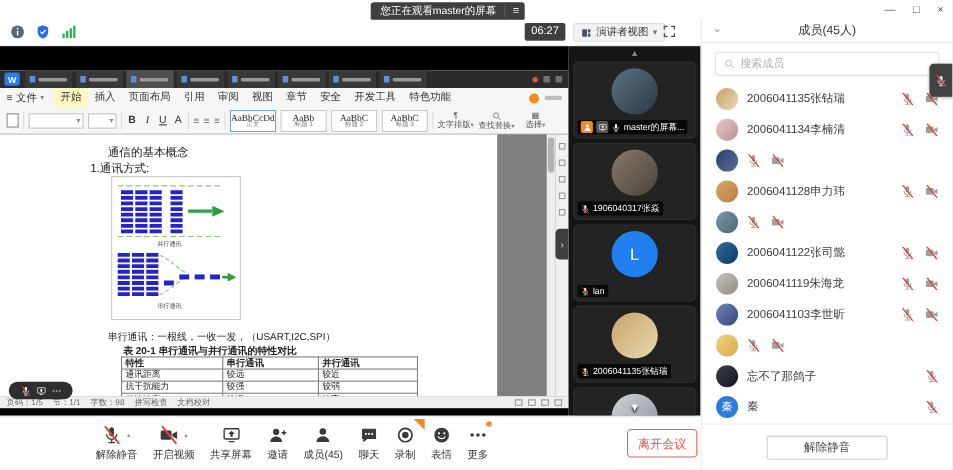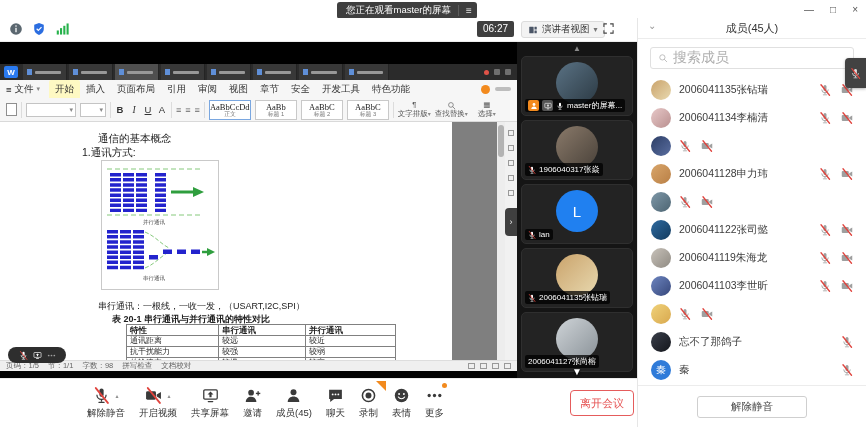--- a/index.html
+++ b/index.html
@@ -63,51 +63,51 @@
   .rtool{display:flex;flex-direction:column;align-items:center;font-size:7.5px;color:#555;line-height:1.15;min-width:30px;flex:none}
   .rtool .cd{font-size:6px;color:#888}
   .docarea{position:relative;height:238px;background:#7f7f7f;overflow:hidden}
   .page{position:absolute;left:0;top:0;width:452px;height:238px;background:#fff;overflow:hidden;font-family:"Liberation Serif","DejaVu Serif",serif;color:#222}
   .h1{position:absolute;left:98px;top:10px;font-size:10.5px}
   .h2{position:absolute;left:82px;top:24px;font-size:10.5px}
   .figwrap{position:absolute;left:101px;top:38px;border:1px solid #c9c9c9;background:#fff;padding:1px}
   .l1{position:absolute;left:98px;top:165px;font-size:9px}
   .l2{position:absolute;left:98px;top:178px;font-size:9px}
   .tcap{position:absolute;left:112px;top:191px;font-size:9px;font-weight:bold}
-  table.cmp{position:absolute;left:126px;top:202px;border-collapse:collapse;font-size:8px;color:#222;table-layout:fixed}
+  table.cmp{position:absolute;left:110px;top:202px;border-collapse:collapse;font-size:8px;color:#222;table-layout:fixed}
   table.cmp th,table.cmp td{border:1px solid #808080;height:10px;padding:0 0 0 3px;text-align:left;font-weight:normal;line-height:10px}
   table.cmp th{font-weight:bold;font-size:8.5px}
   .vscroll{position:absolute;left:497px;top:0;width:8px;height:238px;background:#ededed}
   .vthumb{position:absolute;left:1px;top:3px;width:6px;height:32px;background:#b3b3b3;border-radius:3px}
   .rstrip{position:absolute;left:505px;top:0;width:12px;height:238px;background:#f1f1f1;display:flex;flex-direction:column;align-items:center;gap:9px;padding-top:8px}
   .rstrip .sq{width:6px;height:6px;border:1px solid #9a9a9a}
   .dtab2{position:absolute;left:505px;top:86px;width:12px;height:28px;background:#3f3f3f;border-radius:4px 0 0 4px;color:#eee;font-size:9px;display:flex;align-items:center;justify-content:center;z-index:3}
   .statusbar{height:11px;background:#efefef;border-top:1px solid #dddddd;display:flex;align-items:center;font-size:7.5px;color:#666;padding:0 6px;gap:9px}
   .statusbar .ric{margin-left:auto;display:flex;gap:5px;align-items:center}
   .statusbar .sq{width:7px;height:6px;border:1px solid #999}
   .floatpill{position:absolute;left:8px;top:305px;width:58px;height:16px;background:#2e2e2e;border-radius:8px;display:flex;align-items:center;justify-content:center;gap:5px;z-index:4}
 
   
   .videocol{position:absolute;left:517px;top:42px;width:120px;height:336px;background:#151515;overflow:hidden}
   .uparr{height:14px;text-align:center;color:#8a8a8a;font-size:8px;line-height:14px}
-  .tile{position:relative;margin:0 4px 4px;width:112px;height:60px;background:#232323;border:1px solid #2f2f2f;border-radius:5px}
+  .tile{position:relative;margin:0 4px 4px;width:112px;height:70px;background:#232323;border:1px solid #2f2f2f;border-radius:5px}
   .tavatar{position:absolute;left:50%;top:5px;transform:translateX(-50%);width:42px;height:42px;border-radius:50%;display:flex;align-items:center;justify-content:center;color:#fff;font-size:15px}
   .tlabel{position:absolute;left:3px;bottom:3px;max-width:105px;background:rgba(0,0,0,.75);border-radius:2px;display:flex;align-items:center;gap:3px;padding:1px 3px;font-size:8px;color:#fff;white-space:nowrap;overflow:hidden}
   .pbadge{width:11px;height:11px;background:#f28a1e;border-radius:2px;display:flex;align-items:center;justify-content:center;flex:none}
   .sbadge{width:11px;height:11px;background:#555;border-radius:2px;display:flex;align-items:center;justify-content:center;flex:none}
   .downarr{position:absolute;left:0;right:0;bottom:1px;text-align:center;color:#fff;font-size:10px;text-shadow:0 1px 2px #000;z-index:5}
 
   
   .members{position:absolute;left:637px;top:18px;width:229px;height:409px;background:#fff;border-left:1px solid #e6e6e6}
   .mhead{position:relative;height:20px}
   .mchev{position:absolute;left:10px;top:2px;color:#999;font-size:10px}
   .mtitle{text-align:center;font-size:11px;color:#333;line-height:20px}
   .mdiv{height:1px;background:#ececec}
   .msearch{margin:8px 12px 6px;height:22px;border:1px solid #e0e0e0;border-radius:3px;display:flex;align-items:center;padding:0 7px;gap:5px;background:#fff}
-  .msearch span{font-size:14px;color:#b0b0b0}
+  .msearch span{font-size:10px;color:#b0b0b0}
   .toast{position:absolute;right:0;top:40px;width:21px;height:30px;background:#424242;border-radius:4px 0 0 4px;display:flex;align-items:center;justify-content:center;z-index:6;box-shadow:0 1px 3px rgba(0,0,0,.3)}
   .mlist{position:absolute;left:0;top:58px;width:228px;height:308px;overflow:hidden}
   .mrow{height:28px;display:flex;align-items:center;padding:0 13px;gap:8px}
   .avatar{width:20px;height:20px;border-radius:50%;flex:none;display:flex;align-items:center;justify-content:center;color:#fff;font-size:10px}
   .mname{font-size:10.5px;color:#3c3c3c;flex:1;white-space:nowrap;overflow:hidden}
   .mics{display:flex;gap:10px;align-items:center}
   .mfoot{position:absolute;left:0;bottom:0;width:228px;height:42px;border-top:1px solid #ececec;display:flex;align-items:center;justify-content:center;background:#fff}
   .unmute{width:110px;height:22px;border:1px solid #cfcfcf;border-radius:3px;background:#fff;font-size:10.5px;color:#444;display:flex;align-items:center;justify-content:center}
 
   

